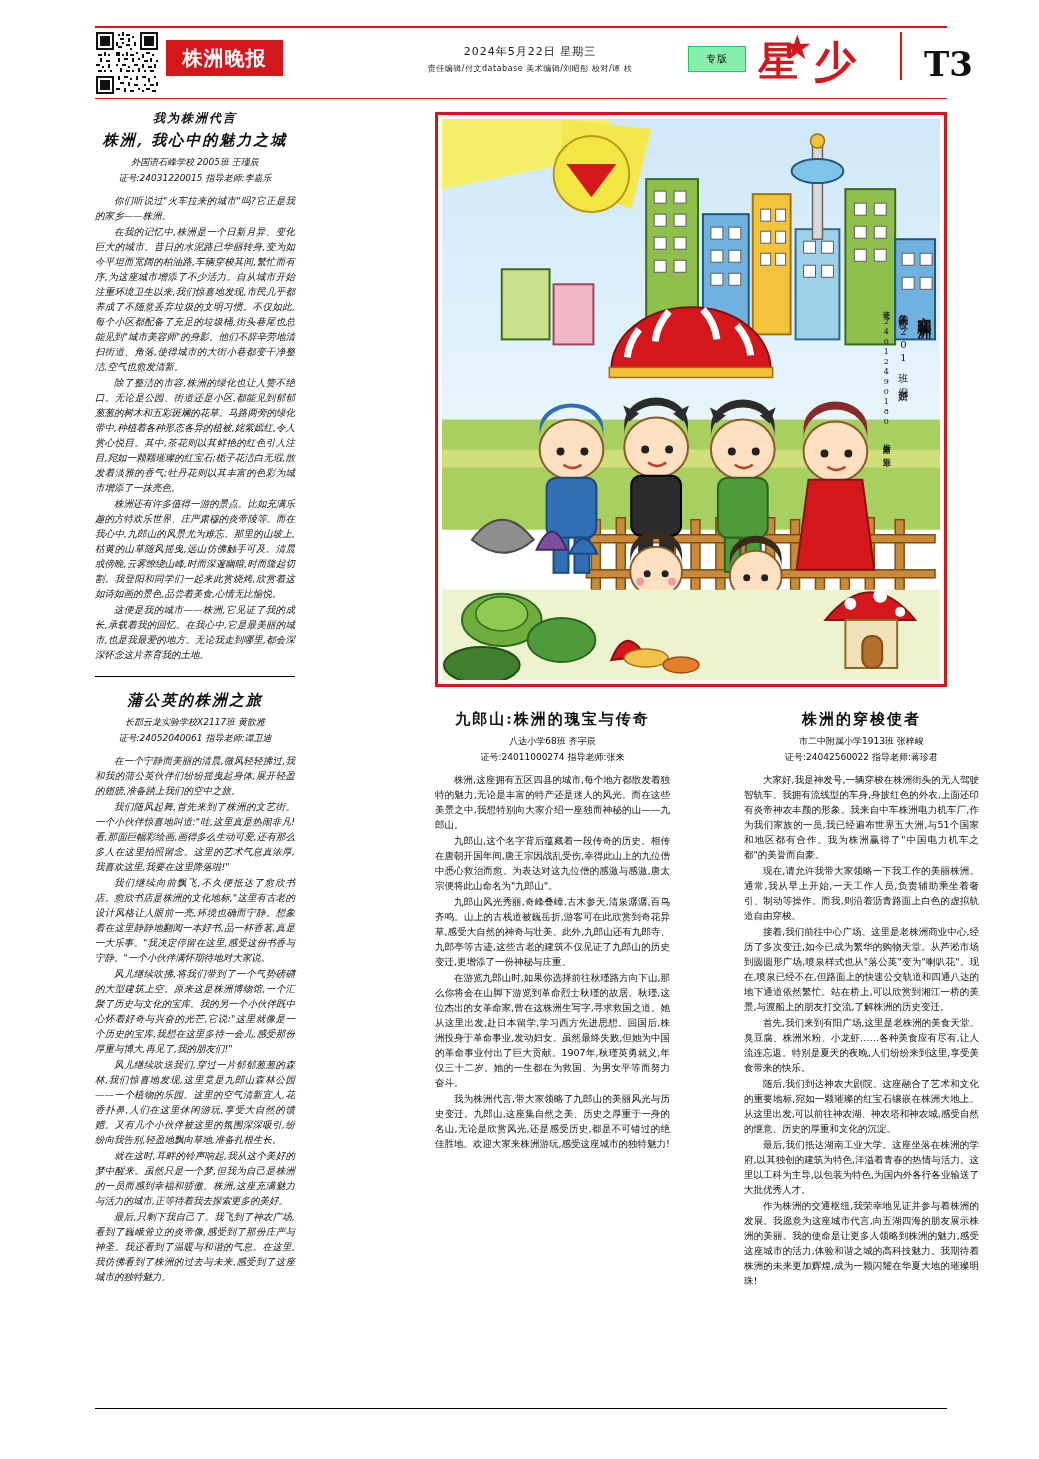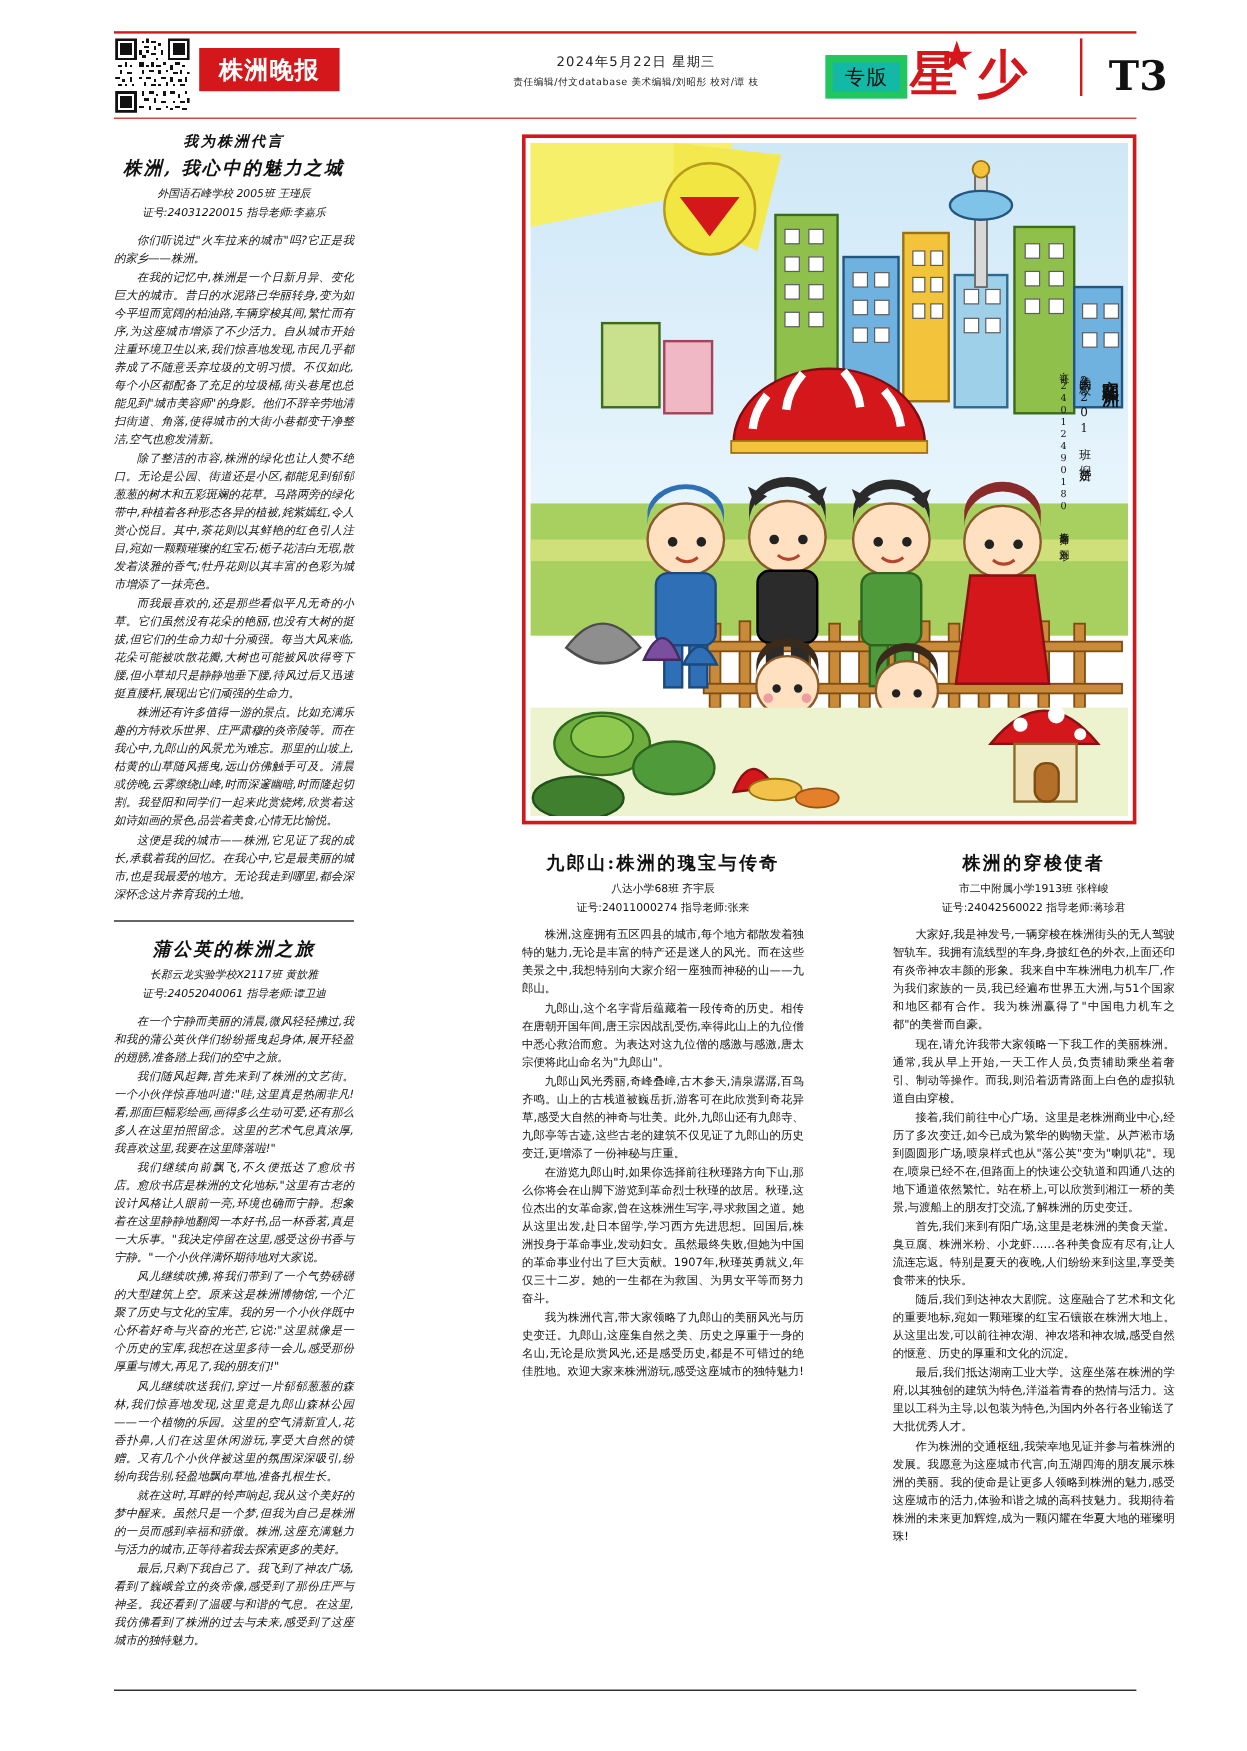--- a/index.html
+++ b/index.html
@@ -38,23 +38,23 @@
     font-family:"DejaVu Serif","Liberation Serif",serif;
     white-space:nowrap;
   }
   .issue-info{
     position:absolute;left:400px;top:44px;width:260px;text-align:center;
   }
   .issue-date{font-size:11px;color:#222;letter-spacing:1px;margin-bottom:4px;}
   .issue-credits{font-size:8px;color:#222;letter-spacing:0.5px;}
   .special-box{
     position:absolute;left:688px;top:46px;width:56px;height:24px;
-    background:#14b8a6;border:6px solid #22c55e;
+    background:#86efac;border:1px solid #22c55e;
     display:flex;align-items:center;justify-content:center;
-    font-size:17px;color:#111;letter-spacing:1px;
+    font-size:10px;color:#111;letter-spacing:1px;
   }
   .star-brand{
     position:absolute;left:758px;top:26px;width:130px;height:58px;
   }
   .star-brand .star{
     position:absolute;left:24px;top:4px;font-size:34px;color:#d3171b;line-height:1;
   }
   .star-brand .bt1{
     position:absolute;left:0px;top:8px;font-size:40px;color:#d3171b;font-weight:bold;
     font-family:"DejaVu Serif","Liberation Serif",serif;
@@ -266,21 +266,20 @@
 
     <div class="col col1">
       <div class="art-title t-small">我为株洲代言</div>
       <div class="art-title t-big">株洲, 我心中的魅力之城</div>
       <div class="byline">外国语石峰学校 2005班 王瑾辰</div>
       <div class="byline b2">证号:24031220015 指导老师:李嘉乐</div>
 
       <p class="body">你们听说过"火车拉来的城市"吗?它正是我的家乡——株洲。</p>
       <p class="body">在我的记忆中,株洲是一个日新月异、变化巨大的城市。昔日的水泥路已华丽转身,变为如今平坦而宽阔的柏油路,车辆穿梭其间,繁忙而有序,为这座城市增添了不少活力。自从城市开始注重环境卫生以来,我们惊喜地发现,市民几乎都养成了不随意丢弃垃圾的文明习惯。不仅如此,每个小区都配备了充足的垃圾桶,街头巷尾也总能见到"城市美容师"的身影。他们不辞辛劳地清扫街道、角落,使得城市的大街小巷都变干净整洁,空气也愈发清新。</p>
       <p class="body">除了整洁的市容,株洲的绿化也让人赞不绝口。无论是公园、街道还是小区,都能见到郁郁葱葱的树木和五彩斑斓的花草。马路两旁的绿化带中,种植着各种形态各异的植被,姹紫嫣红,令人赏心悦目。其中,茶花则以其鲜艳的红色引人注目,宛如一颗颗璀璨的红宝石;栀子花洁白无瑕,散发着淡雅的香气;牡丹花则以其丰富的色彩为城市增添了一抹亮色。</p>
-      <p class="body">而我最喜欢的,还是那些看似平凡无奇的小草。它们虽然没有花朵的艳丽,也没有大树的挺拔,但它们的生命力却十分顽强。每当大风来临,花朵可能被吹散花瓣,大树也可能被风吹得弯下腰,但小草却只是静静地垂下腰,待风过后又迅速挺直腰杆,展现出它们顽强的生命力。</p>
       <p class="body">株洲还有许多值得一游的景点。比如充满乐趣的方特欢乐世界、庄严肃穆的炎帝陵等。而在我心中,九郎山的风景尤为难忘。那里的山坡上,枯黄的山草随风摇曳,远山仿佛触手可及。清晨或傍晚,云雾缭绕山峰,时而深邃幽暗,时而隆起切割。我登阳和同学们一起来此赏烧烤,欣赏着这如诗如画的景色,品尝着美食,心情无比愉悦。</p>
       <p class="body">这便是我的城市——株洲,它见证了我的成长,承载着我的回忆。在我心中,它是最美丽的城市,也是我最爱的地方。无论我走到哪里,都会深深怀念这片养育我的土地。</p>
 
       <div class="divider"></div>
 
       <div class="art-title t-big">蒲公英的株洲之旅</div>
       <div class="byline">长郡云龙实验学校X2117班 黄歆雅</div>
       <div class="byline b2">证号:24052040061 指导老师:谭卫迪</div>
 
       <p class="body">在一个宁静而美丽的清晨,微风轻轻拂过,我和我的蒲公英伙伴们纷纷摇曳起身体,展开轻盈的翅膀,准备踏上我们的空中之旅。</p>

